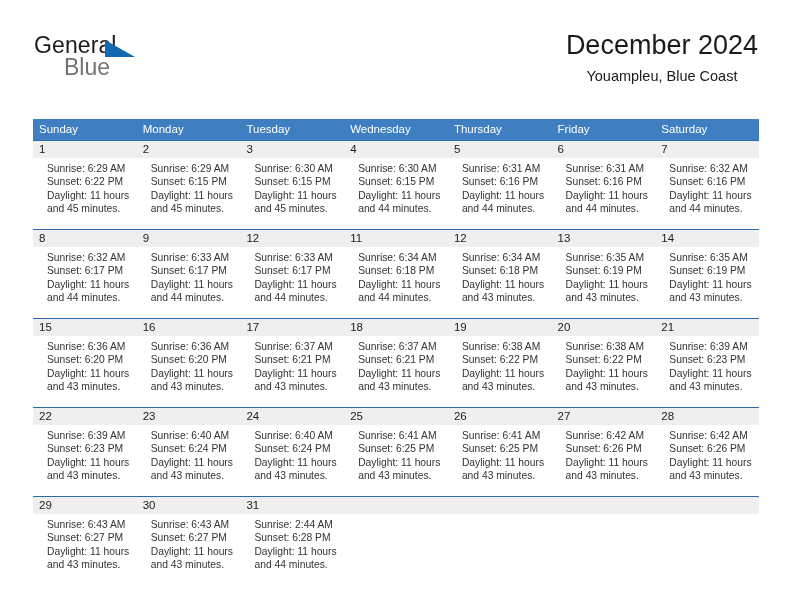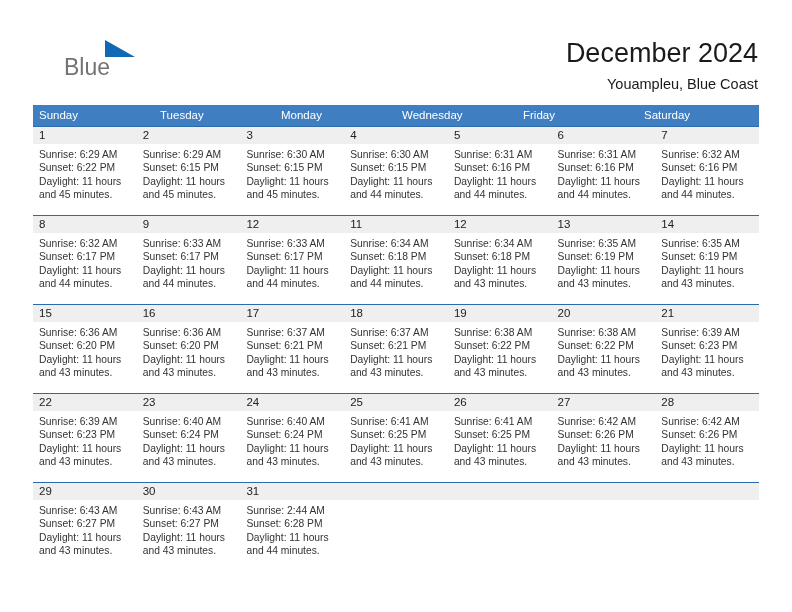--- a/index.html
+++ b/index.html
@@ -61,42 +61,42 @@
     top: 8px;
     width: 0;
     height: 0;
     border-left: 30px solid #1168b3;
     border-top: 17px solid transparent;
   }
 
   .titles {
     position: absolute;
     right: 0;
-    top: 8px;
-    text-align: right;
+    top: 0;
+    text-align: center;
   }
   .title-main {
     font-size: 27px;
     color: #1a1a1a;
     line-height: 34px;
     white-space: nowrap;
   }
   .title-sub {
     font-size: 14.5px;
     color: #1a1a1a;
     line-height: 22px;
     margin-top: 3px;
     white-space: nowrap;
   }
 
   
   .calendar {
     position: absolute;
     left: 33px;
-    top: 105px;
+    top: 119px;
     width: 726px;
   }
 
   .weekdays {
     display: flex;
     background: #3f7fc1;
     height: 21px;
   }
   .weekday {
     flex: 1 1 0;
@@ -133,54 +133,57 @@
     padding-left: 6px;
     color: #222222;
     box-sizing: border-box;
   }
 
   .day-info {
     padding: 4px 6px 0 6px;
     font-size: 10.3px;
     line-height: 13.4px;
     color: #333333;
+    margin-left: 8px;
   }
   .day-info div {
     white-space: nowrap;
   }
   .day.empty .day-num {
     background: #efefef;
   }
 </style>
 </head>
 <body>
 
 <div class="page">
 
   <div class="header">
 
     <div class="brand">
+      <span class="brand-general">General</span>
       <span class="brand-tri"></span>
       <span class="brand-blue">Blue</span>
     </div>
 
     <div class="titles">
       <div class="title-main">December 2024</div>
       <div class="title-sub">Youampleu, Blue Coast</div>
     </div>
 
   </div>
 
   <div class="calendar">
 
     <div class="weekdays">
       <div class="weekday">Sunday</div>
+      <div class="weekday">Monday</div>
       <div class="weekday">Tuesday</div>
-      <div class="weekday">Monday</div>
       <div class="weekday">Wednesday</div>
+      <div class="weekday">Thursday</div>
       <div class="weekday">Friday</div>
       <div class="weekday">Saturday</div>
     </div>
 
     <div class="week">
       <div class="day">
         <div class="day-num">1</div>
         <div class="day-info">
           <div>Sunrise: 6:29 AM</div>
           <div>Sunset: 6:22 PM</div>

